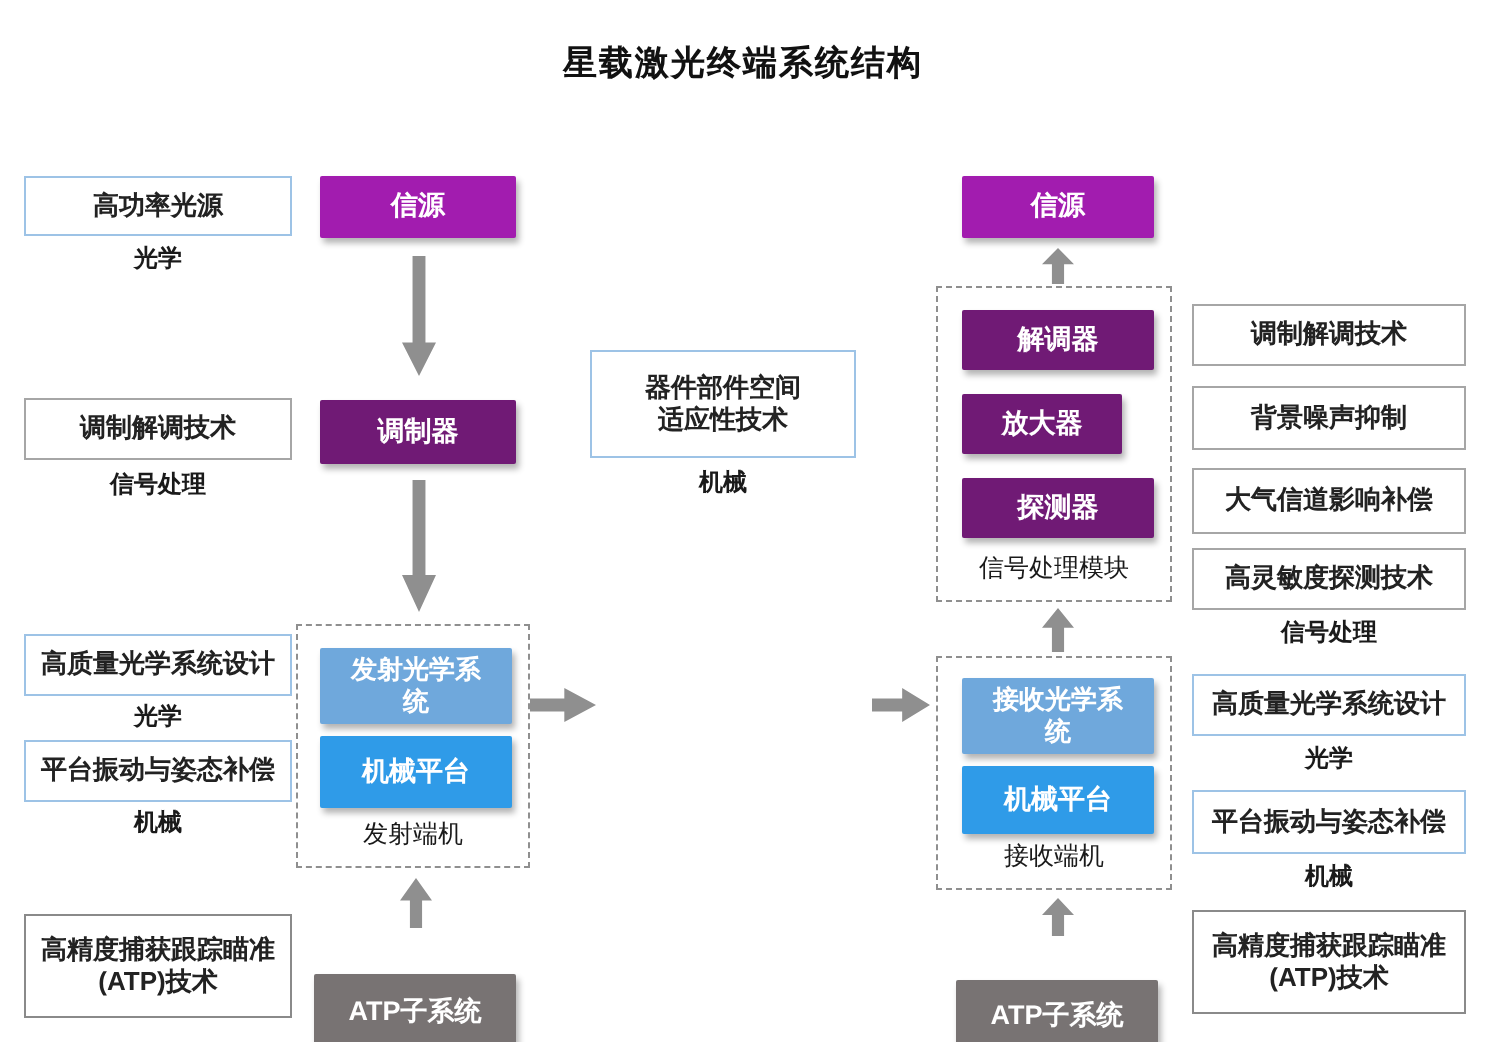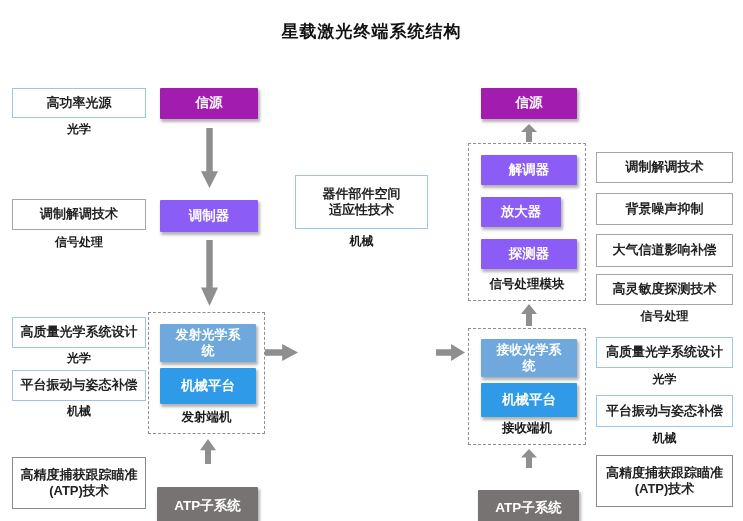--- a/index.html
+++ b/index.html
@@ -11,26 +11,26 @@
        text-align:center;box-sizing:border-box;white-space:pre-line;line-height:1.25;}
   .wbox{background:#fff;border:1px solid #A6A6A6;font-size:13px;font-weight:700;color:#222;}
   .blue-b{border-color:#9DC3E6;}
   .gray-b{border-color:#A6A6A6;}
   .thick{border-width:1.5px;border-color:#8a8a8a;}
   .fillbox{color:#fff;font-size:13.5px;font-weight:700;border-radius:1px;
            box-shadow:1.5px 2.5px 3px rgba(0,0,0,.3);}
   .b-source{background:#a21caf;}
   .b-light{background:#6FA8DC;}
   .b-vivid{background:#2F9BE8;}
-  .b-gray{background:#8b5cf6;font-family:Liberation Serif, serif;}
+  .b-gray{background:#701a75;font-family:Liberation Serif, serif;}
   .b-dark{background:#787373;margin-top:20px;}
   .cat{position:absolute;text-align:center;font-size:12px;font-weight:700;color:#1a1a1a;}
   .dashed{position:absolute;border:1.6px dashed #8f8f8f;box-sizing:border-box;background:transparent;}
   .grouplabel{position:absolute;left:0;bottom:7px;width:100%;text-align:center;
-              font-size:12.5px;font-weight:700;color:#1a1a1a;}
+              font-size:12.5px;font-weight:400;color:#1a1a1a;}
   .arrow{position:absolute;background:#8f8f8f;}
   .a-down{clip-path:polygon(31% 0,69% 0,69% 72%,100% 72%,50% 100%,0 72%,31% 72%);}
   .a-up{clip-path:polygon(50% 0,100% 45%,69% 45%,69% 100%,31% 100%,31% 45%,0 45%);}
   .a-right{clip-path:polygon(0 31%,52% 31%,52% 0,100% 50%,52% 100%,52% 69%,0 69%);}
   .cloud-wrap{position:absolute;left:304px;top:322px;width:134px;height:76px;}
   .cloud-wrap svg{position:absolute;left:0;top:0;}
   .cloud-text{position:absolute;left:0;top:4px;width:100%;height:100%;display:flex;
               align-items:center;justify-content:center;color:#fff;font-size:13px;font-weight:700;}
 </style>
 </head>

